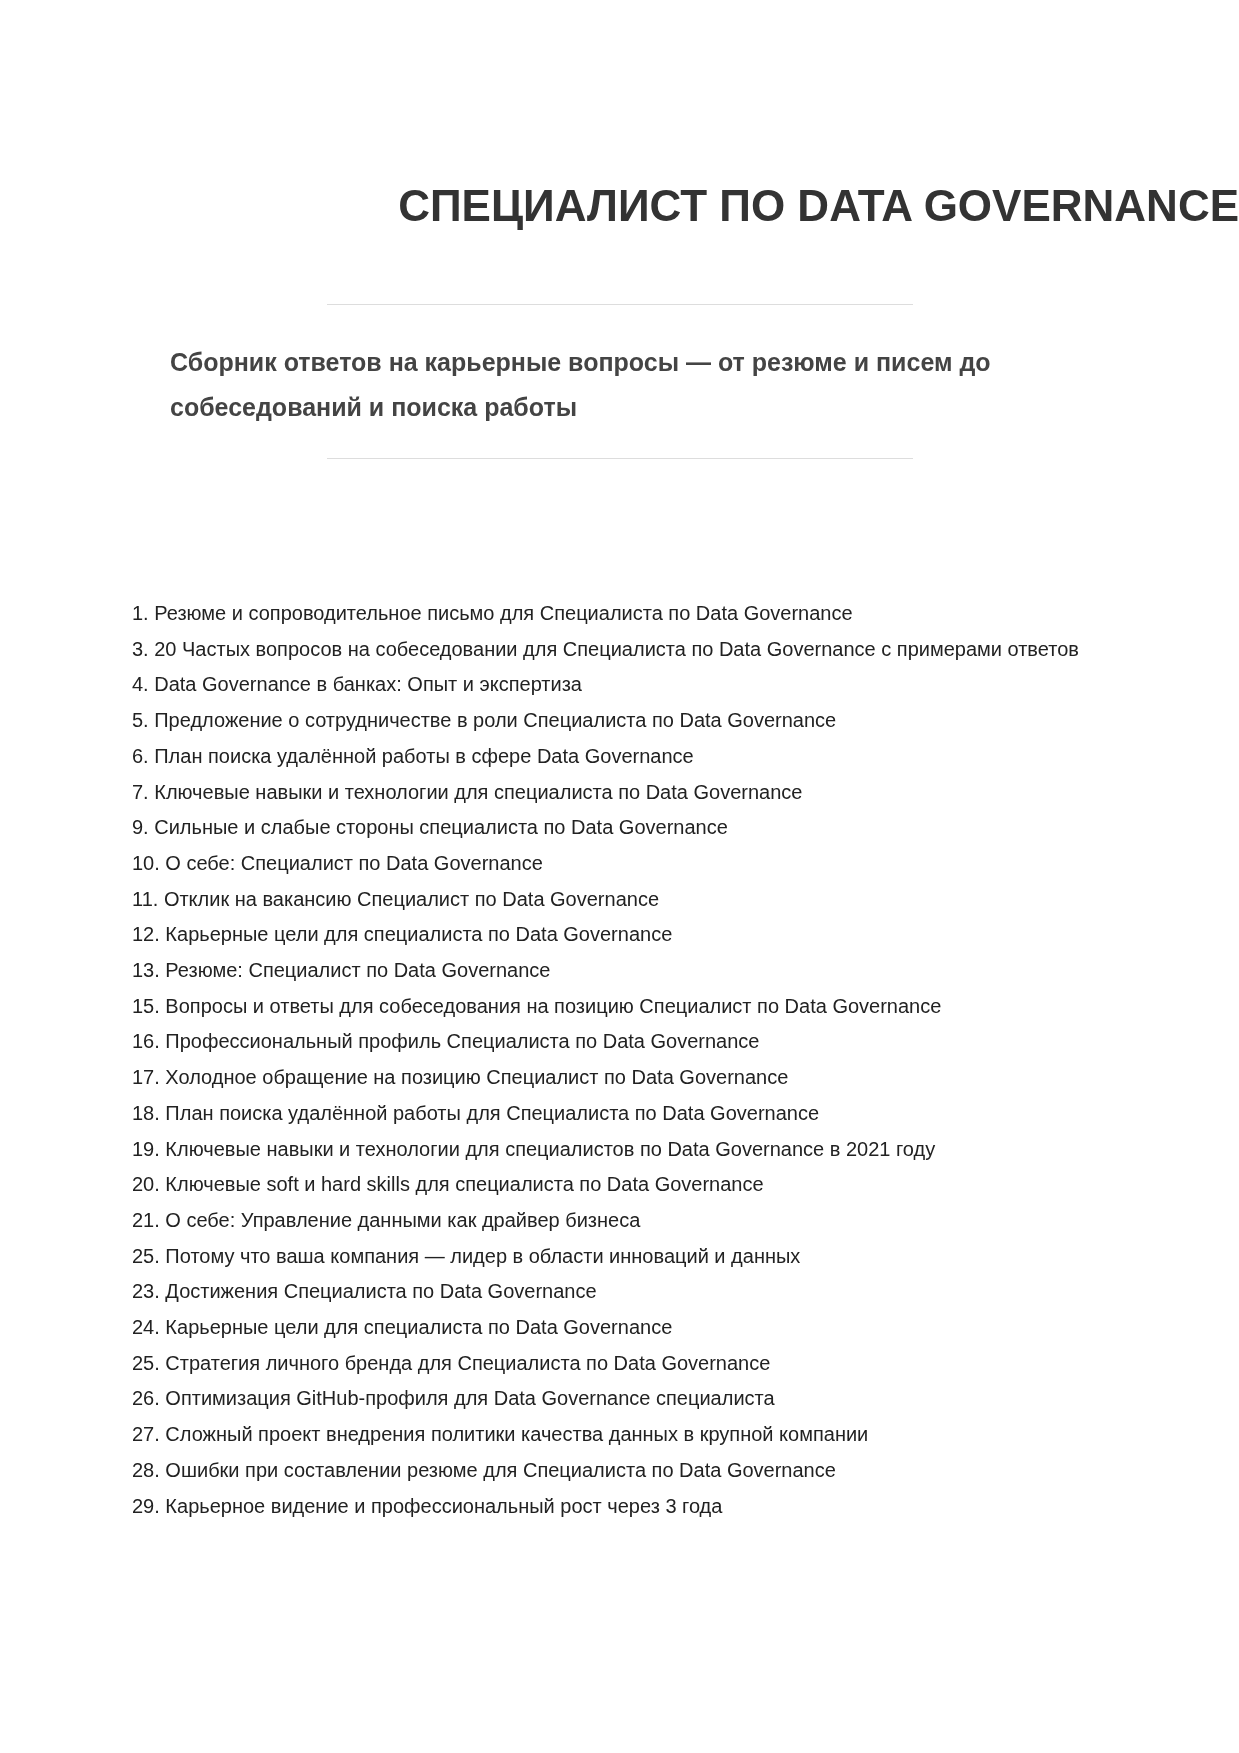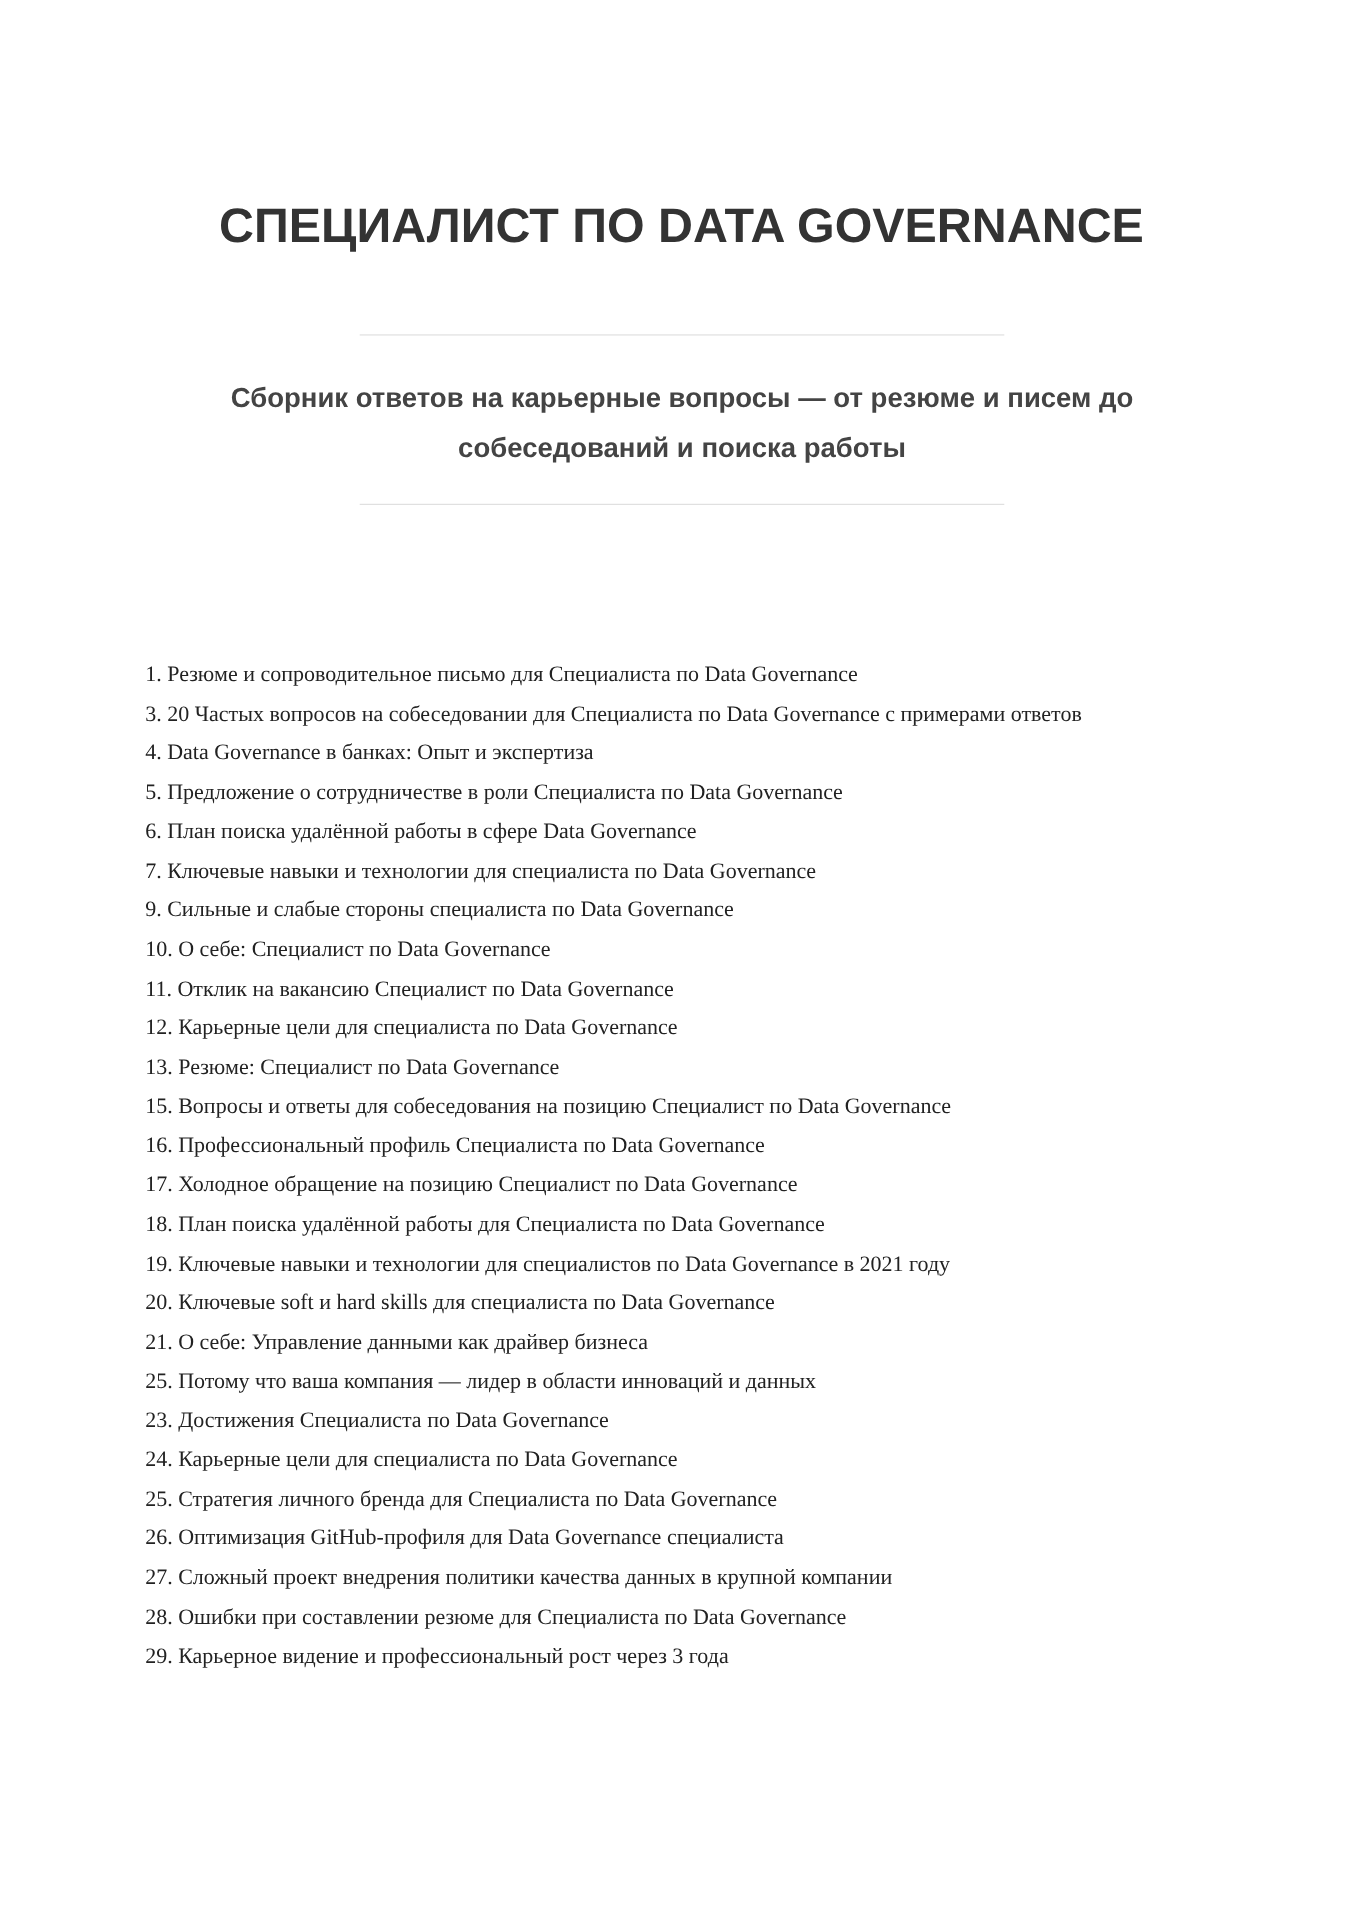--- a/index.html
+++ b/index.html
@@ -13,21 +13,21 @@
       position: relative;
       font-family: "Liberation Sans", "DejaVu Sans", sans-serif;
       color: #333333;
       overflow: hidden;
     }
     .title {
       position: absolute;
       top: 178px;
       left: 0;
       width: 1239px;
-      text-align: center;
+      text-align: right;
       font-size: 44px;
       font-weight: bold;
       color: #333333;
       letter-spacing: 0px;
       line-height: 56px;
       margin: 0;
     }
     .divider {
       position: absolute;
       left: 327px;
@@ -35,36 +35,35 @@
       height: 0;
       border-top: 1.5px solid #dddddd;
     }
     .divider.top { top: 304px; }
     .divider.bottom { top: 458px; }
     .subtitle {
       position: absolute;
       top: 340px;
       left: 170px;
       width: 900px;
-      text-align: center;
+      text-align: left;
       font-size: 25px;
       font-weight: bold;
       color: #444444;
       line-height: 45px;
       margin: 0;
     }
     .toc {
       position: absolute;
       top: 596px;
       left: 132px;
       width: 960px;
       margin: 0;
       padding: 0;
       list-style: none;
-      font-family: Liberation Serif, serif;
     }
     .toc li {
       font-size: 20px;
       line-height: 35.7px;
       color: #222222;
       margin: 0;
       padding: 0;
     }
   </style>
 </head>

